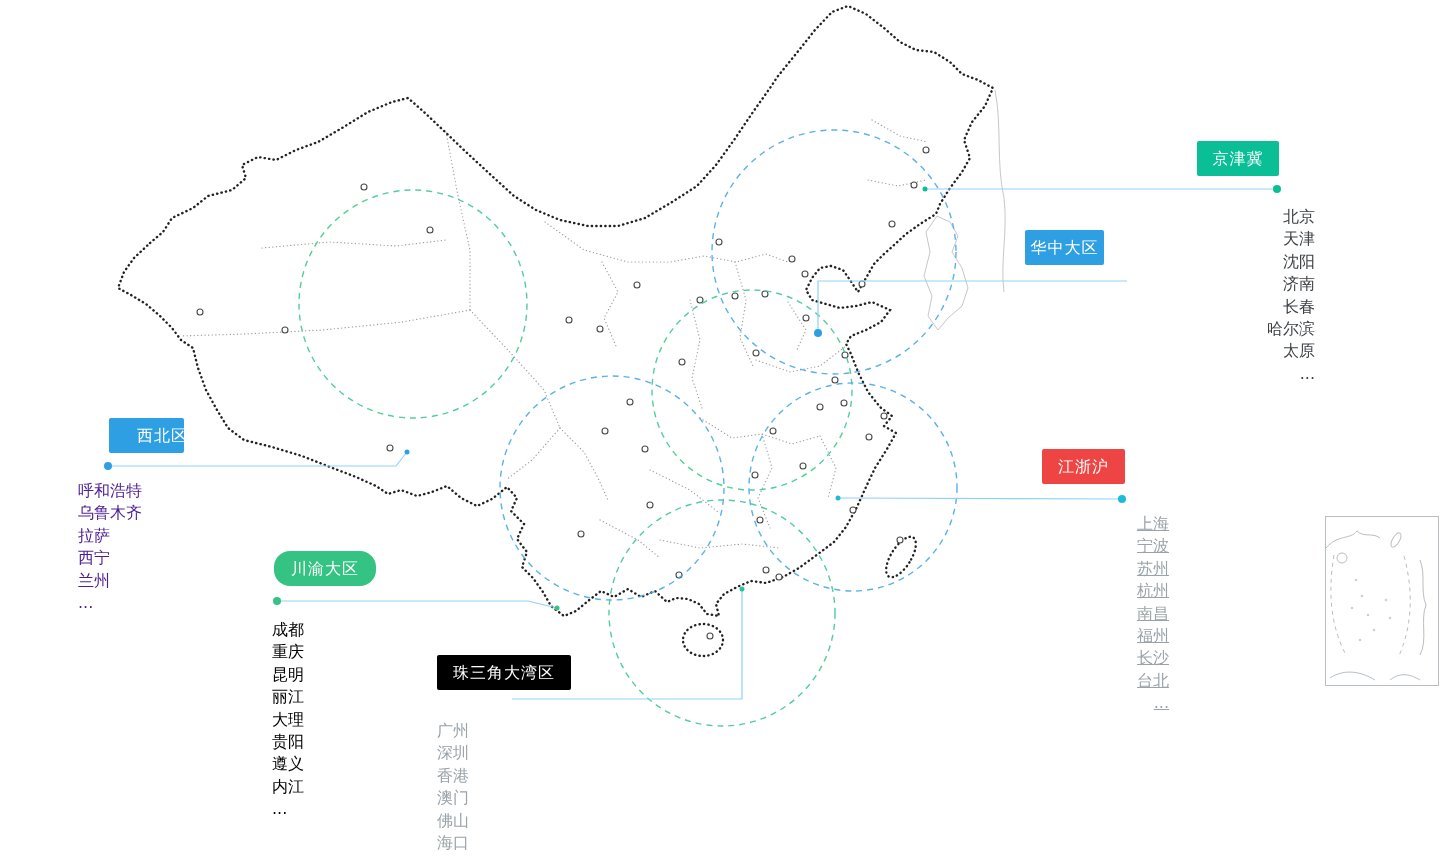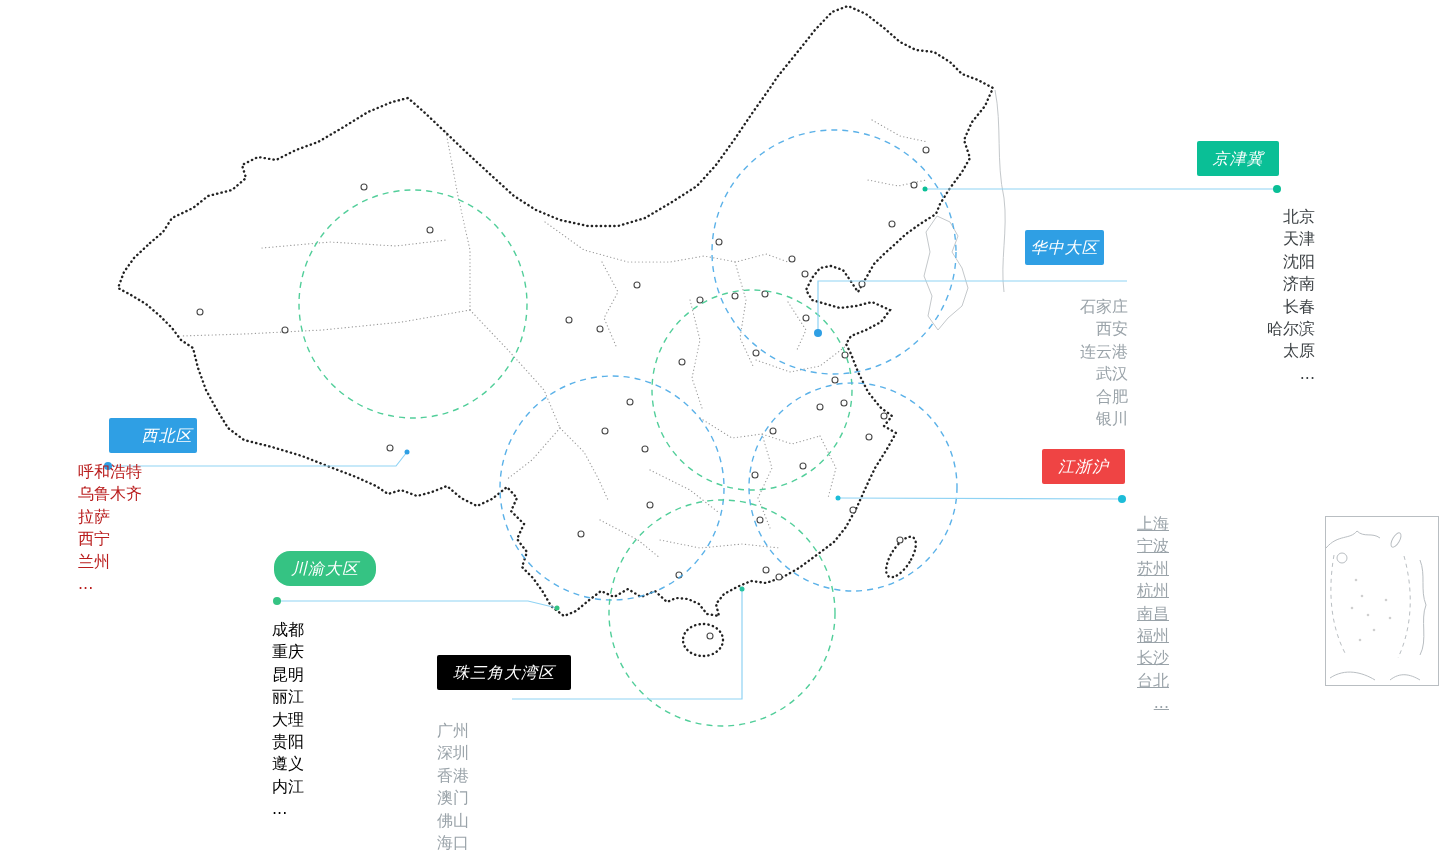--- a/index.html
+++ b/index.html
@@ -16,21 +16,20 @@
   .region-chip {
     position:absolute;
     height:35px;
     line-height:35px;
     text-align:center;
     color:#ffffff;
     font-size:16px;
     letter-spacing:1px;
     border-radius:2px;
     white-space:nowrap;
-    font-style:italic;
   }
   .city-list {
     position:absolute;
     list-style:none;
     font-size:16px;
     line-height:22.4px;
   }
   .city-list li { white-space:nowrap; }
   .city-list.align-left   { text-align:left; }
   .city-list.align-right  { text-align:right; }
@@ -180,48 +179,40 @@
         <circle cx="1352" cy="608" r="1.3"></circle>
           <circle cx="1368" cy="615" r="1.3"></circle>
         <circle cx="1374" cy="630" r="1.3"></circle>
           <circle cx="1360" cy="640" r="1.3"></circle>
         <circle cx="1386" cy="600" r="1.3"></circle>
           <circle cx="1390" cy="618" r="1.3"></circle>
       </g>
     </g>
   </svg>
 
-  <div class="region-chip" style="left: 109px; top: 418px; width: 88px; background-color: rgb(47, 159, 228); padding-left: 28px;">西北区</div>
+  <div class="region-chip" style="left: 109px; top: 418px; width: 75px; background-color: rgb(47, 159, 228); padding-left: 28px;">西北区</div>
   <div class="region-chip" style="left: 274px; top: 551px; width: 102px; background-color: rgb(53, 195, 131); border-radius: 16px;">川渝大区</div>
   <div class="region-chip" style="left: 437px; top: 655px; width: 134px; background-color: #000000;">珠三角大湾区</div>
   <div class="region-chip" style="left: 1025px; top: 230px; width: 79px; background-color: rgb(47, 159, 228);">华中大区</div>
   <div class="region-chip" style="left: 1197px; top: 141px; width: 82px; background-color: rgb(10, 191, 150);">京津冀</div>
   <div class="region-chip" style="left: 1042px; top: 449px; width: 83px; background-color: #ef4444;">江浙沪</div>
 
   <ul class="city-list align-center" style="left: 1215px; top: 206px; width: 100px; color: rgb(60, 65, 68);">
     <li>北京</li>
     <li>天津</li>
     <li>沈阳</li>
     <li>济南</li>
     <li>长春</li>
     <li>哈尔滨</li>
     <li>太原</li>
     <li>...</li>
   </ul>
 
-  <ul class="city-list align-right" style="left: 1028px; top: 296px; width: 100px; color: rgb(154, 163, 169);">
-    <li>石家庄</li>
-    <li>西安</li>
-    <li>连云港</li>
-    <li>武汉</li>
-    <li>合肥</li>
-    <li>银川</li>
-  </ul>
-
-  <ul class="city-list align-left" style="left: 78px; top: 461px; width: 110px; color: #b91c1c;">
+
+  <ul class="city-list align-left" style="left: 78px; top: 480px; width: 110px; color: #4c1d95;">
     <li>呼和浩特</li>
     <li>乌鲁木齐</li>
     <li>拉萨</li>
     <li>西宁</li>
     <li>兰州</li>
     <li>...</li>
   </ul>
 
   <ul class="city-list align-center" style="left: 1069px; top: 513px; width: 100px; color: rgb(154, 163, 169); text-decoration: underline;">
     <li>上海</li>

